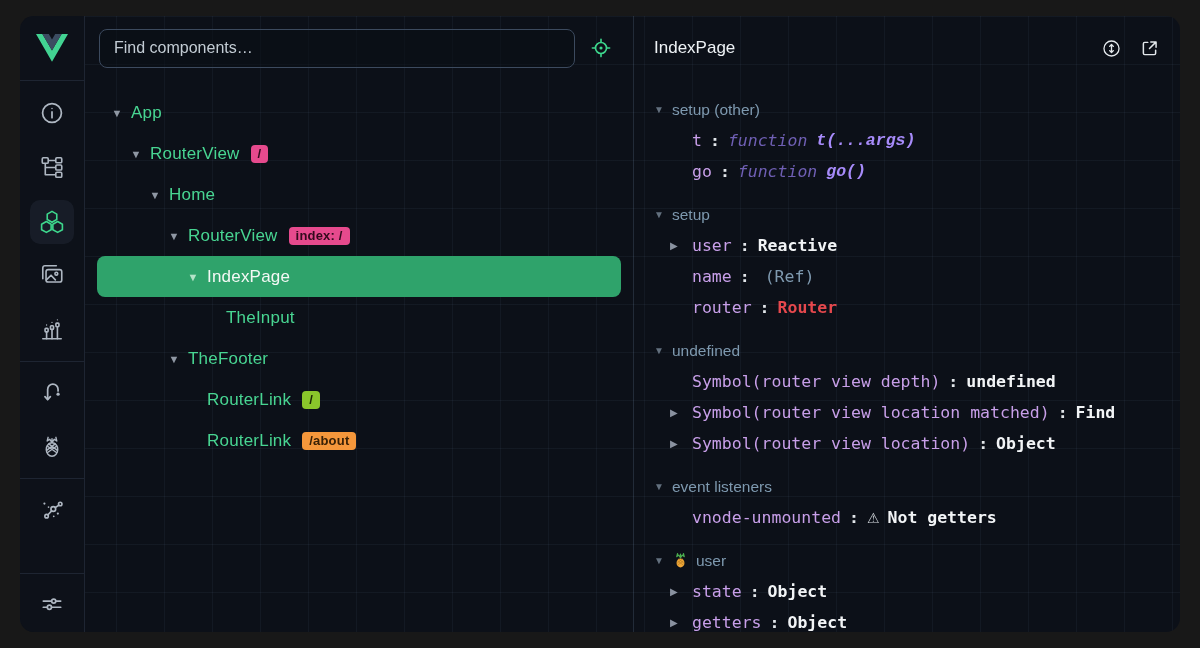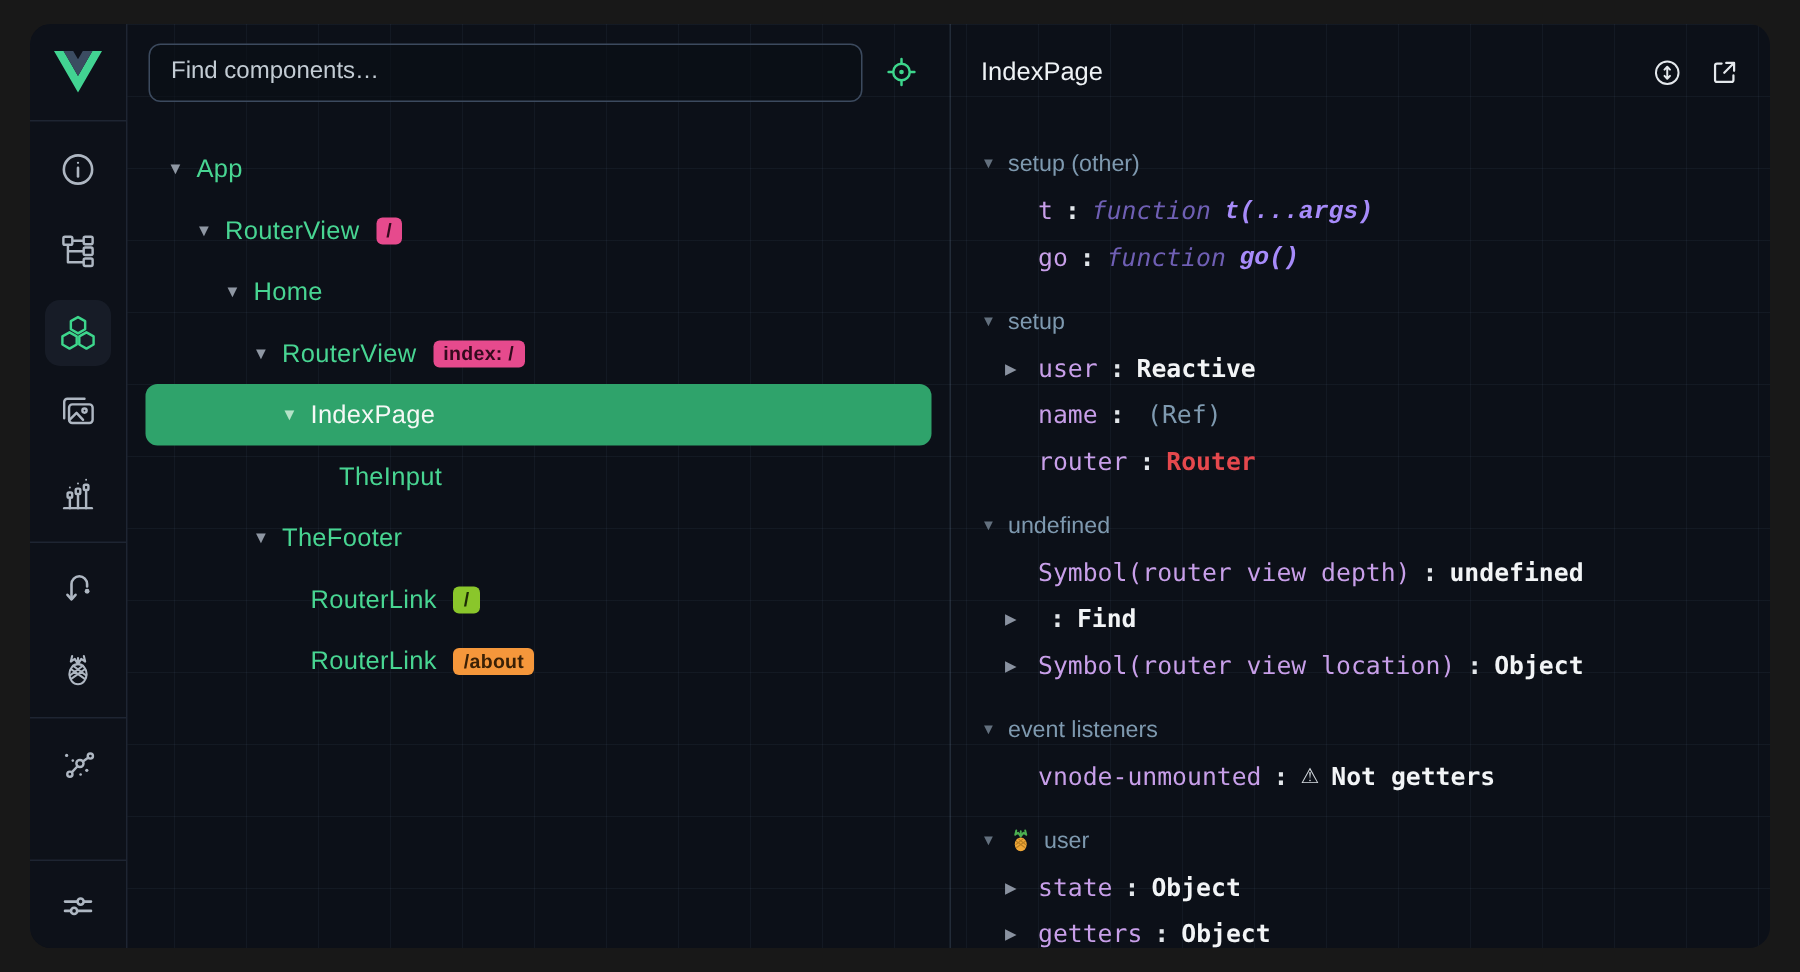--- a/index.html
+++ b/index.html
@@ -288,20 +288,21 @@
               <span>undefined</span>
             </div>
             <div class="entry">
               <span class="ecaret hidden">▶</span>
               <span class="skey">Symbol(router view depth)</span>
               <span class="colon">:</span>
               <span class="val">undefined</span>
             </div>
             <div class="entry">
               <span class="ecaret">▶</span>
+              <span class="skey">Symbol(router view location matched)</span>
               <span class="colon">:</span>
               <span class="val">Find</span>
             </div>
             <div class="entry">
               <span class="ecaret">▶</span>
               <span class="skey">Symbol(router view location)</span>
               <span class="colon">:</span>
               <span class="val">Object</span>
             </div>
           </div>

